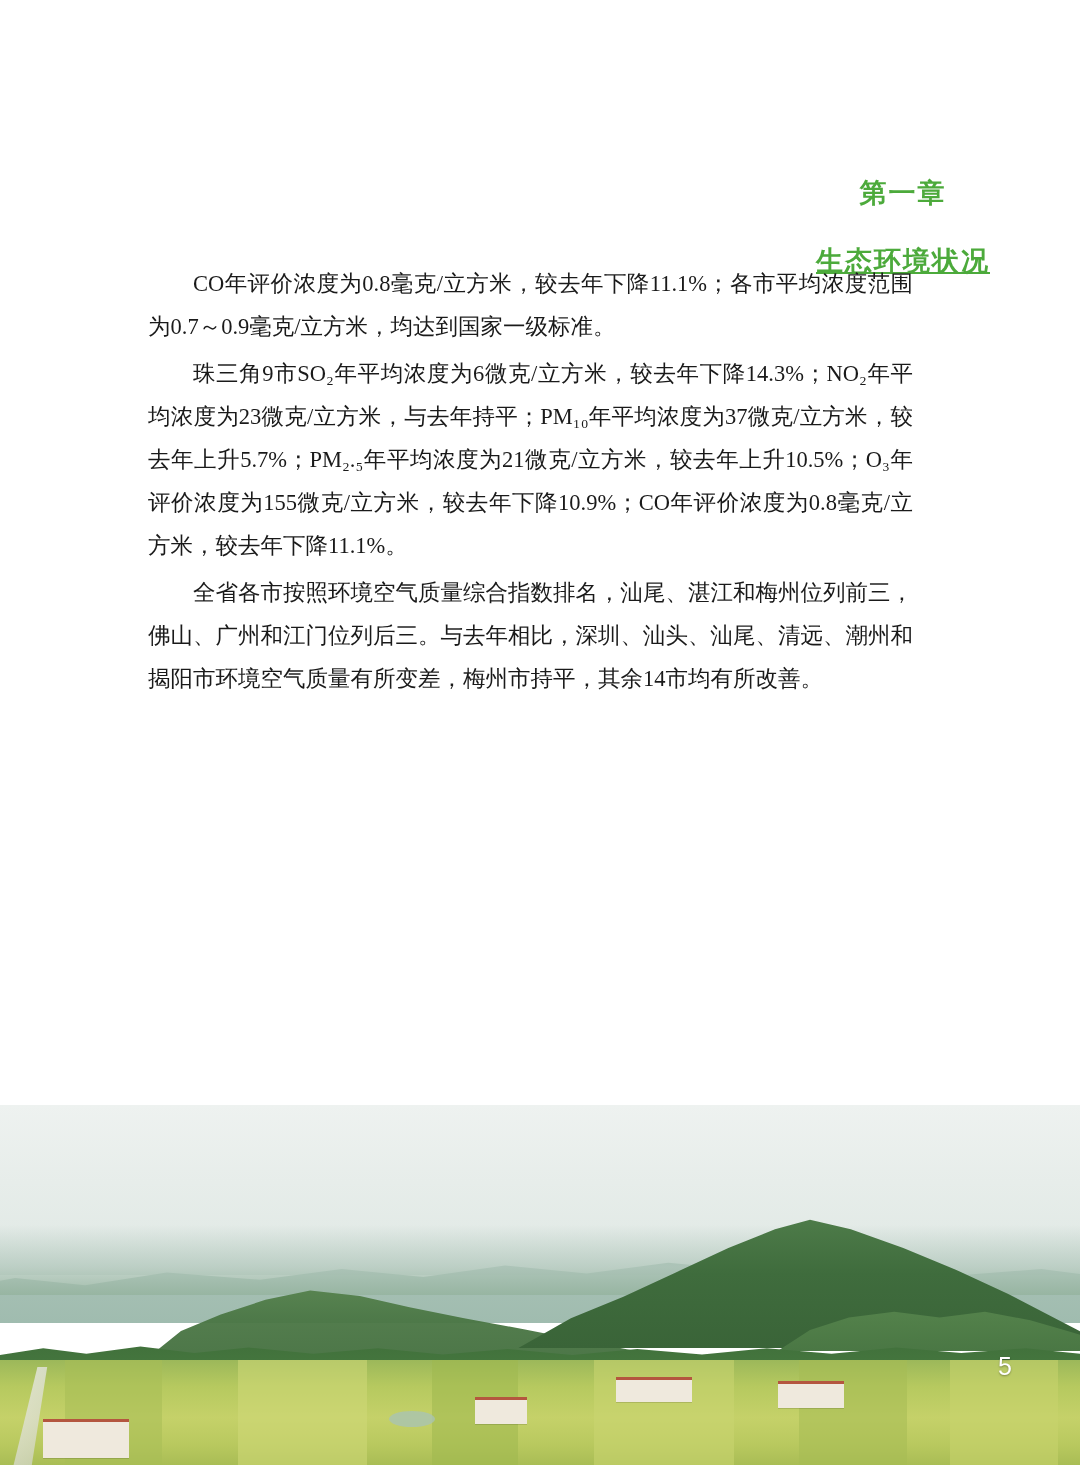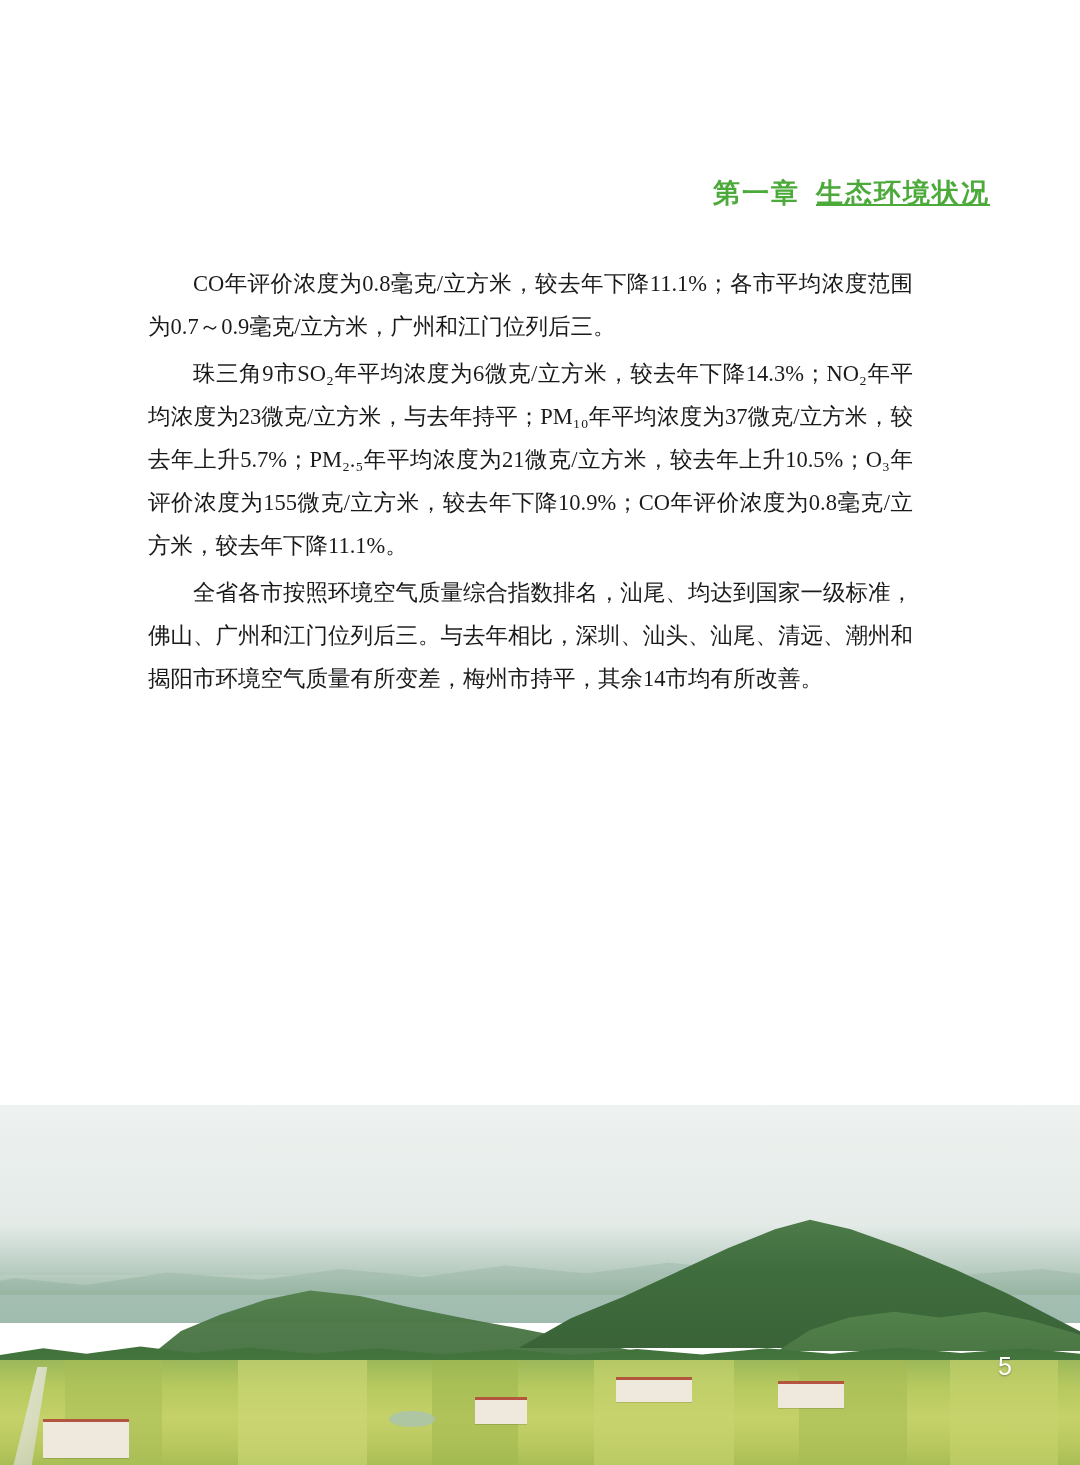--- a/index.html
+++ b/index.html
@@ -21,26 +21,27 @@
     background: #ffffff;
   }
 
   
   .header {
     position: absolute;
     top: 175px;
     right: 90px;
     display: flex;
     align-items: center;
-    gap: 16px;
+    gap: 32px;
     color: #4caa3b;
     font-size: 27px;
     letter-spacing: 2px;
     font-family: "Liberation Sans", "DejaVu Sans", sans-serif;
     font-weight: bold;
+    flex-direction: column;
   }
   .header .chapter-no { white-space: nowrap; }
   .header .chapter-title { white-space: nowrap; text-decoration: underline; }
 
   
   .content {
     position: absolute;
     top: 262px;
     left: 148px;
     width: 765px;
@@ -181,23 +182,23 @@
 <body>
 
 <div class="page">
 
   <div class="header">
     <span class="chapter-no">第一章</span>
     <span class="chapter-title">生态环境状况</span>
   </div>
 
   <div class="content">
-    <p class="para">CO年评价浓度为0.8毫克/立方米，较去年下降11.1%；各市平均浓度范围为0.7～0.9毫克/立方米，广州和江门位列后三。</p>
+    <p class="para">CO年评价浓度为0.8毫克/立方米，较去年下降11.1%；各市平均浓度范围为0.7～0.9毫克/立方米，均达到国家一级标准。</p>
     <p class="para">珠三角9市SO₂年平均浓度为6微克/立方米，较去年下降14.3%；NO₂年平均浓度为23微克/立方米，与去年持平；PM₁₀年平均浓度为37微克/立方米，较去年上升5.7%；PM₂.₅年平均浓度为21微克/立方米，较去年上升10.5%；O₃年评价浓度为155微克/立方米，较去年下降10.9%；CO年评价浓度为0.8毫克/立方米，较去年下降11.1%。</p>
-    <p class="para">全省各市按照环境空气质量综合指数排名，汕尾、均达到国家一级标准，佛山、广州和江门位列后三。与去年相比，深圳、汕头、汕尾、清远、潮州和揭阳市环境空气质量有所变差，梅州市持平，其余14市均有所改善。</p>
+    <p class="para">全省各市按照环境空气质量综合指数排名，汕尾、湛江和梅州位列前三，佛山、广州和江门位列后三。与去年相比，深圳、汕头、汕尾、清远、潮州和揭阳市环境空气质量有所变差，梅州市持平，其余14市均有所改善。</p>
   </div>
 
   <div class="photo">
     <div class="sky"></div>
     <div class="ridge-far"></div>
     <div class="haze"></div>
     <div class="mountain-left"></div>
     <div class="mountain-main"></div>
     <div class="hills-right"></div>
     <div class="treeline"></div>

